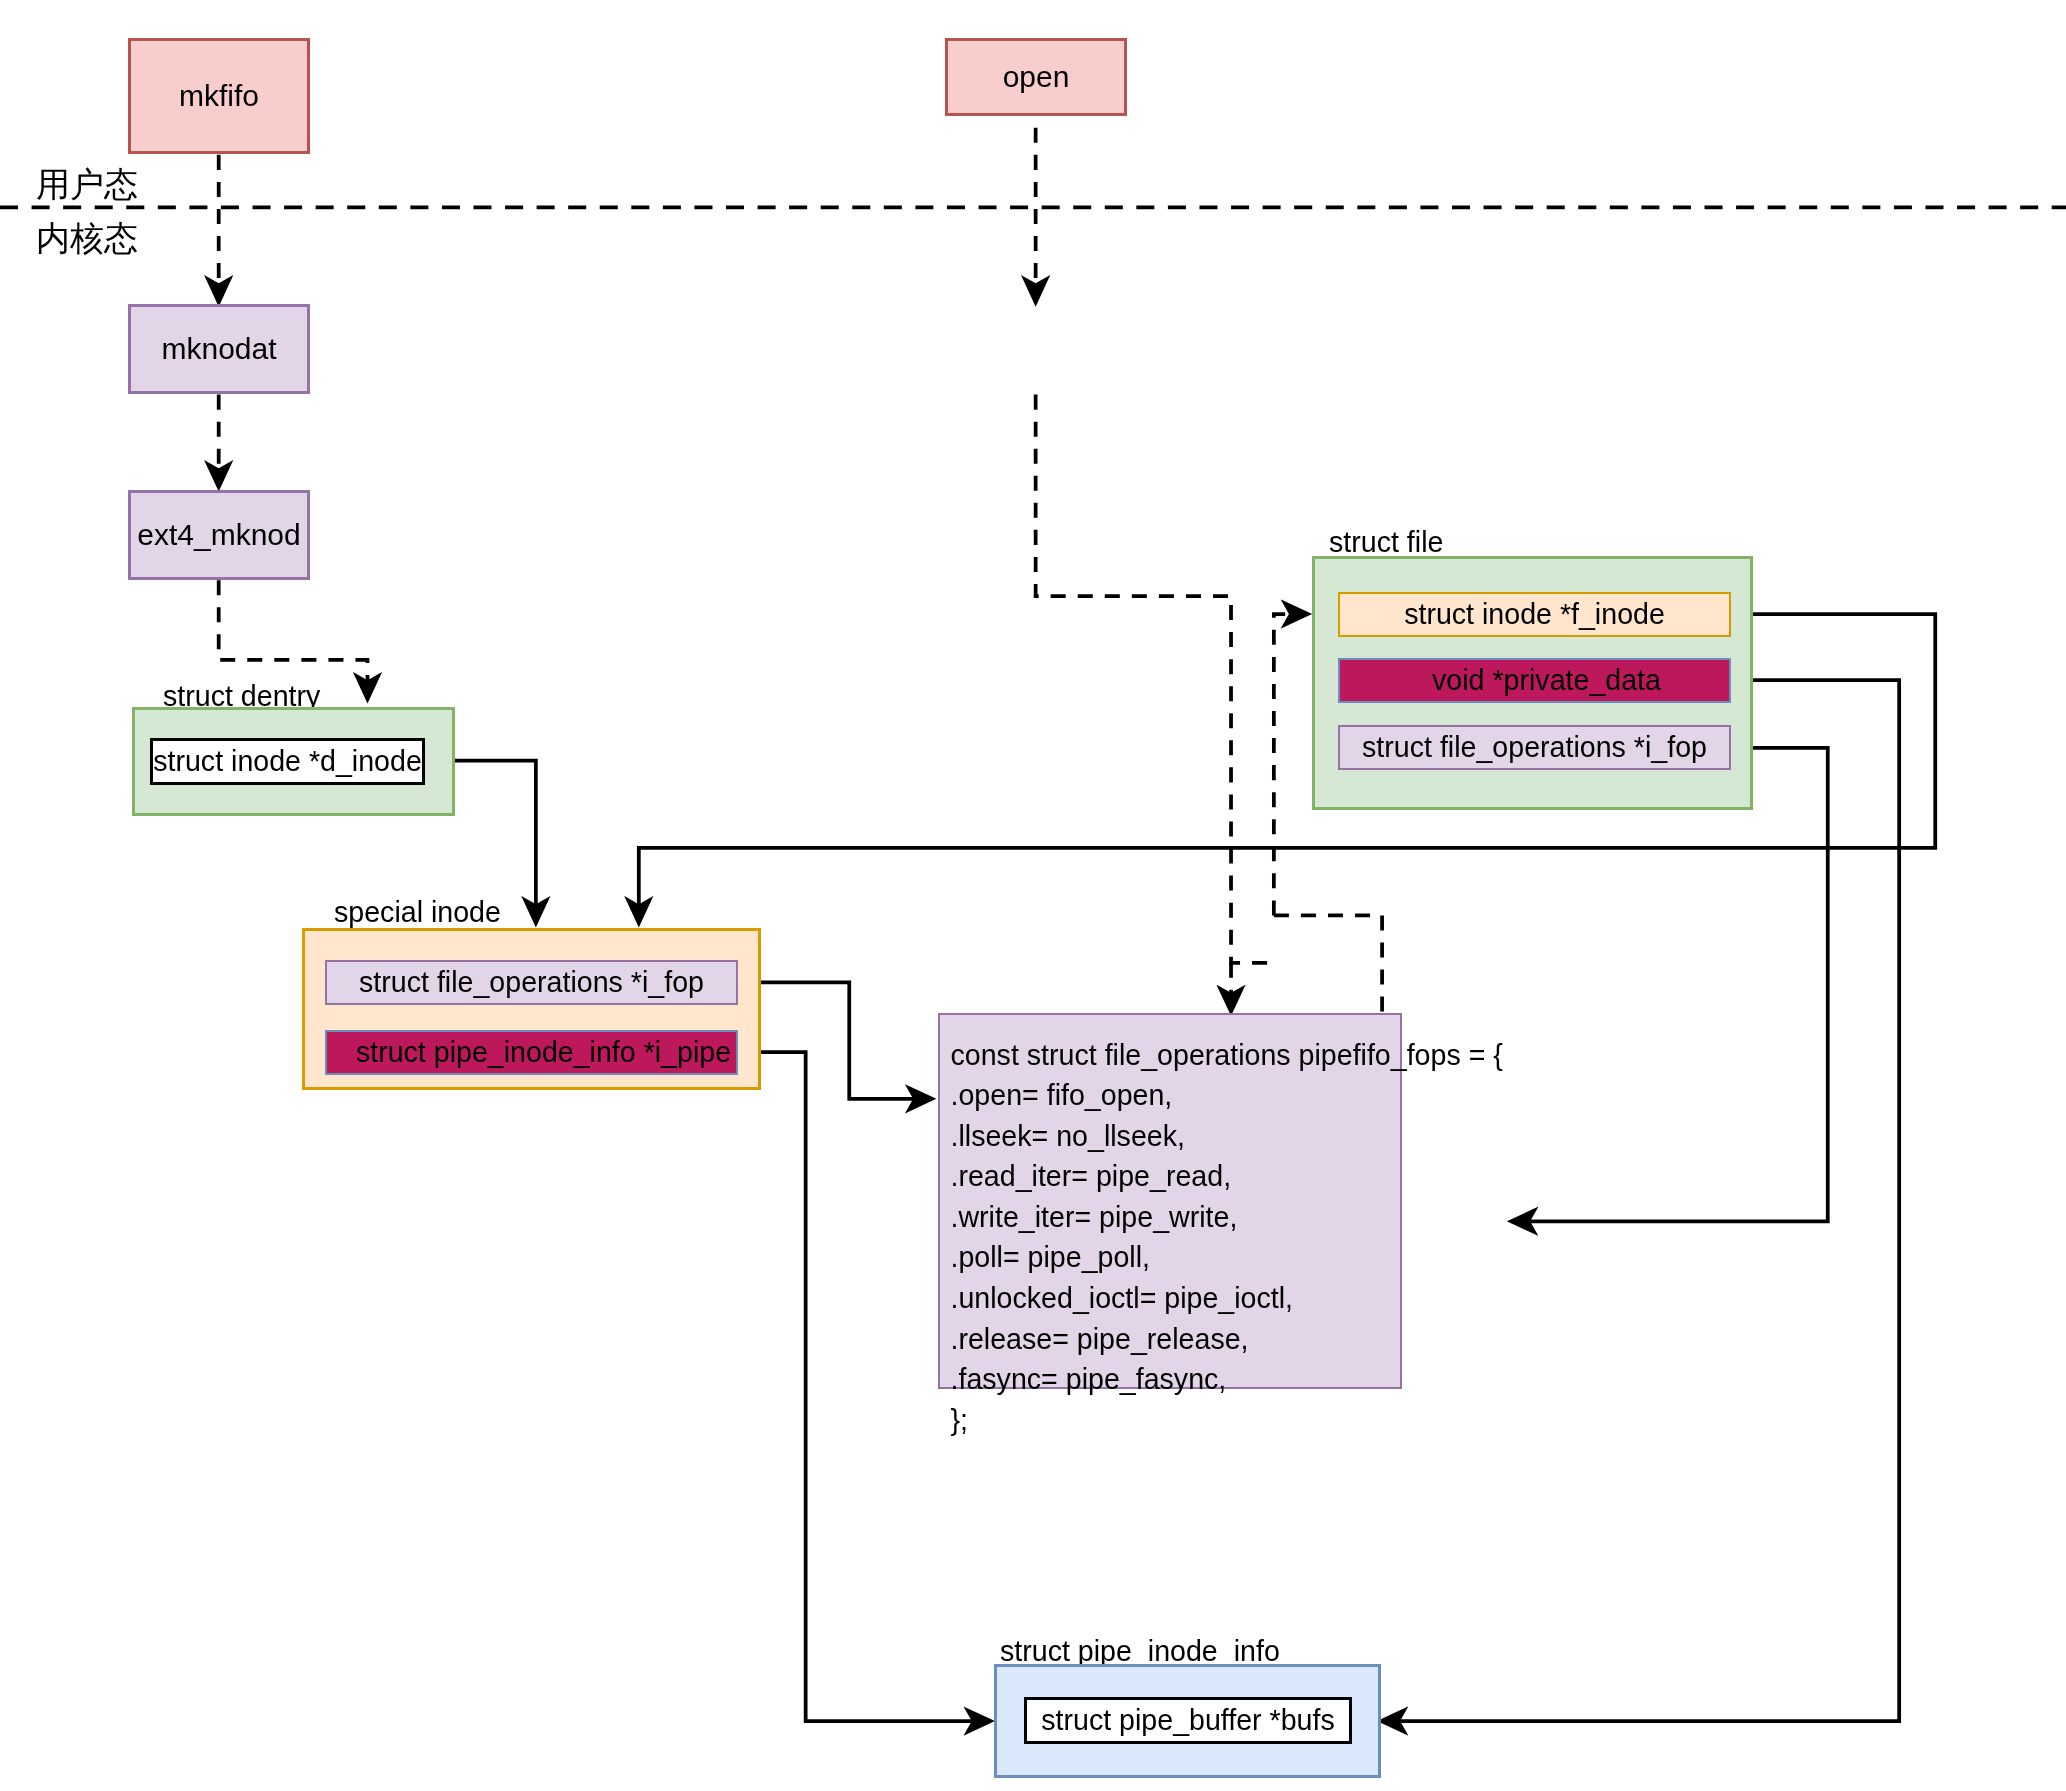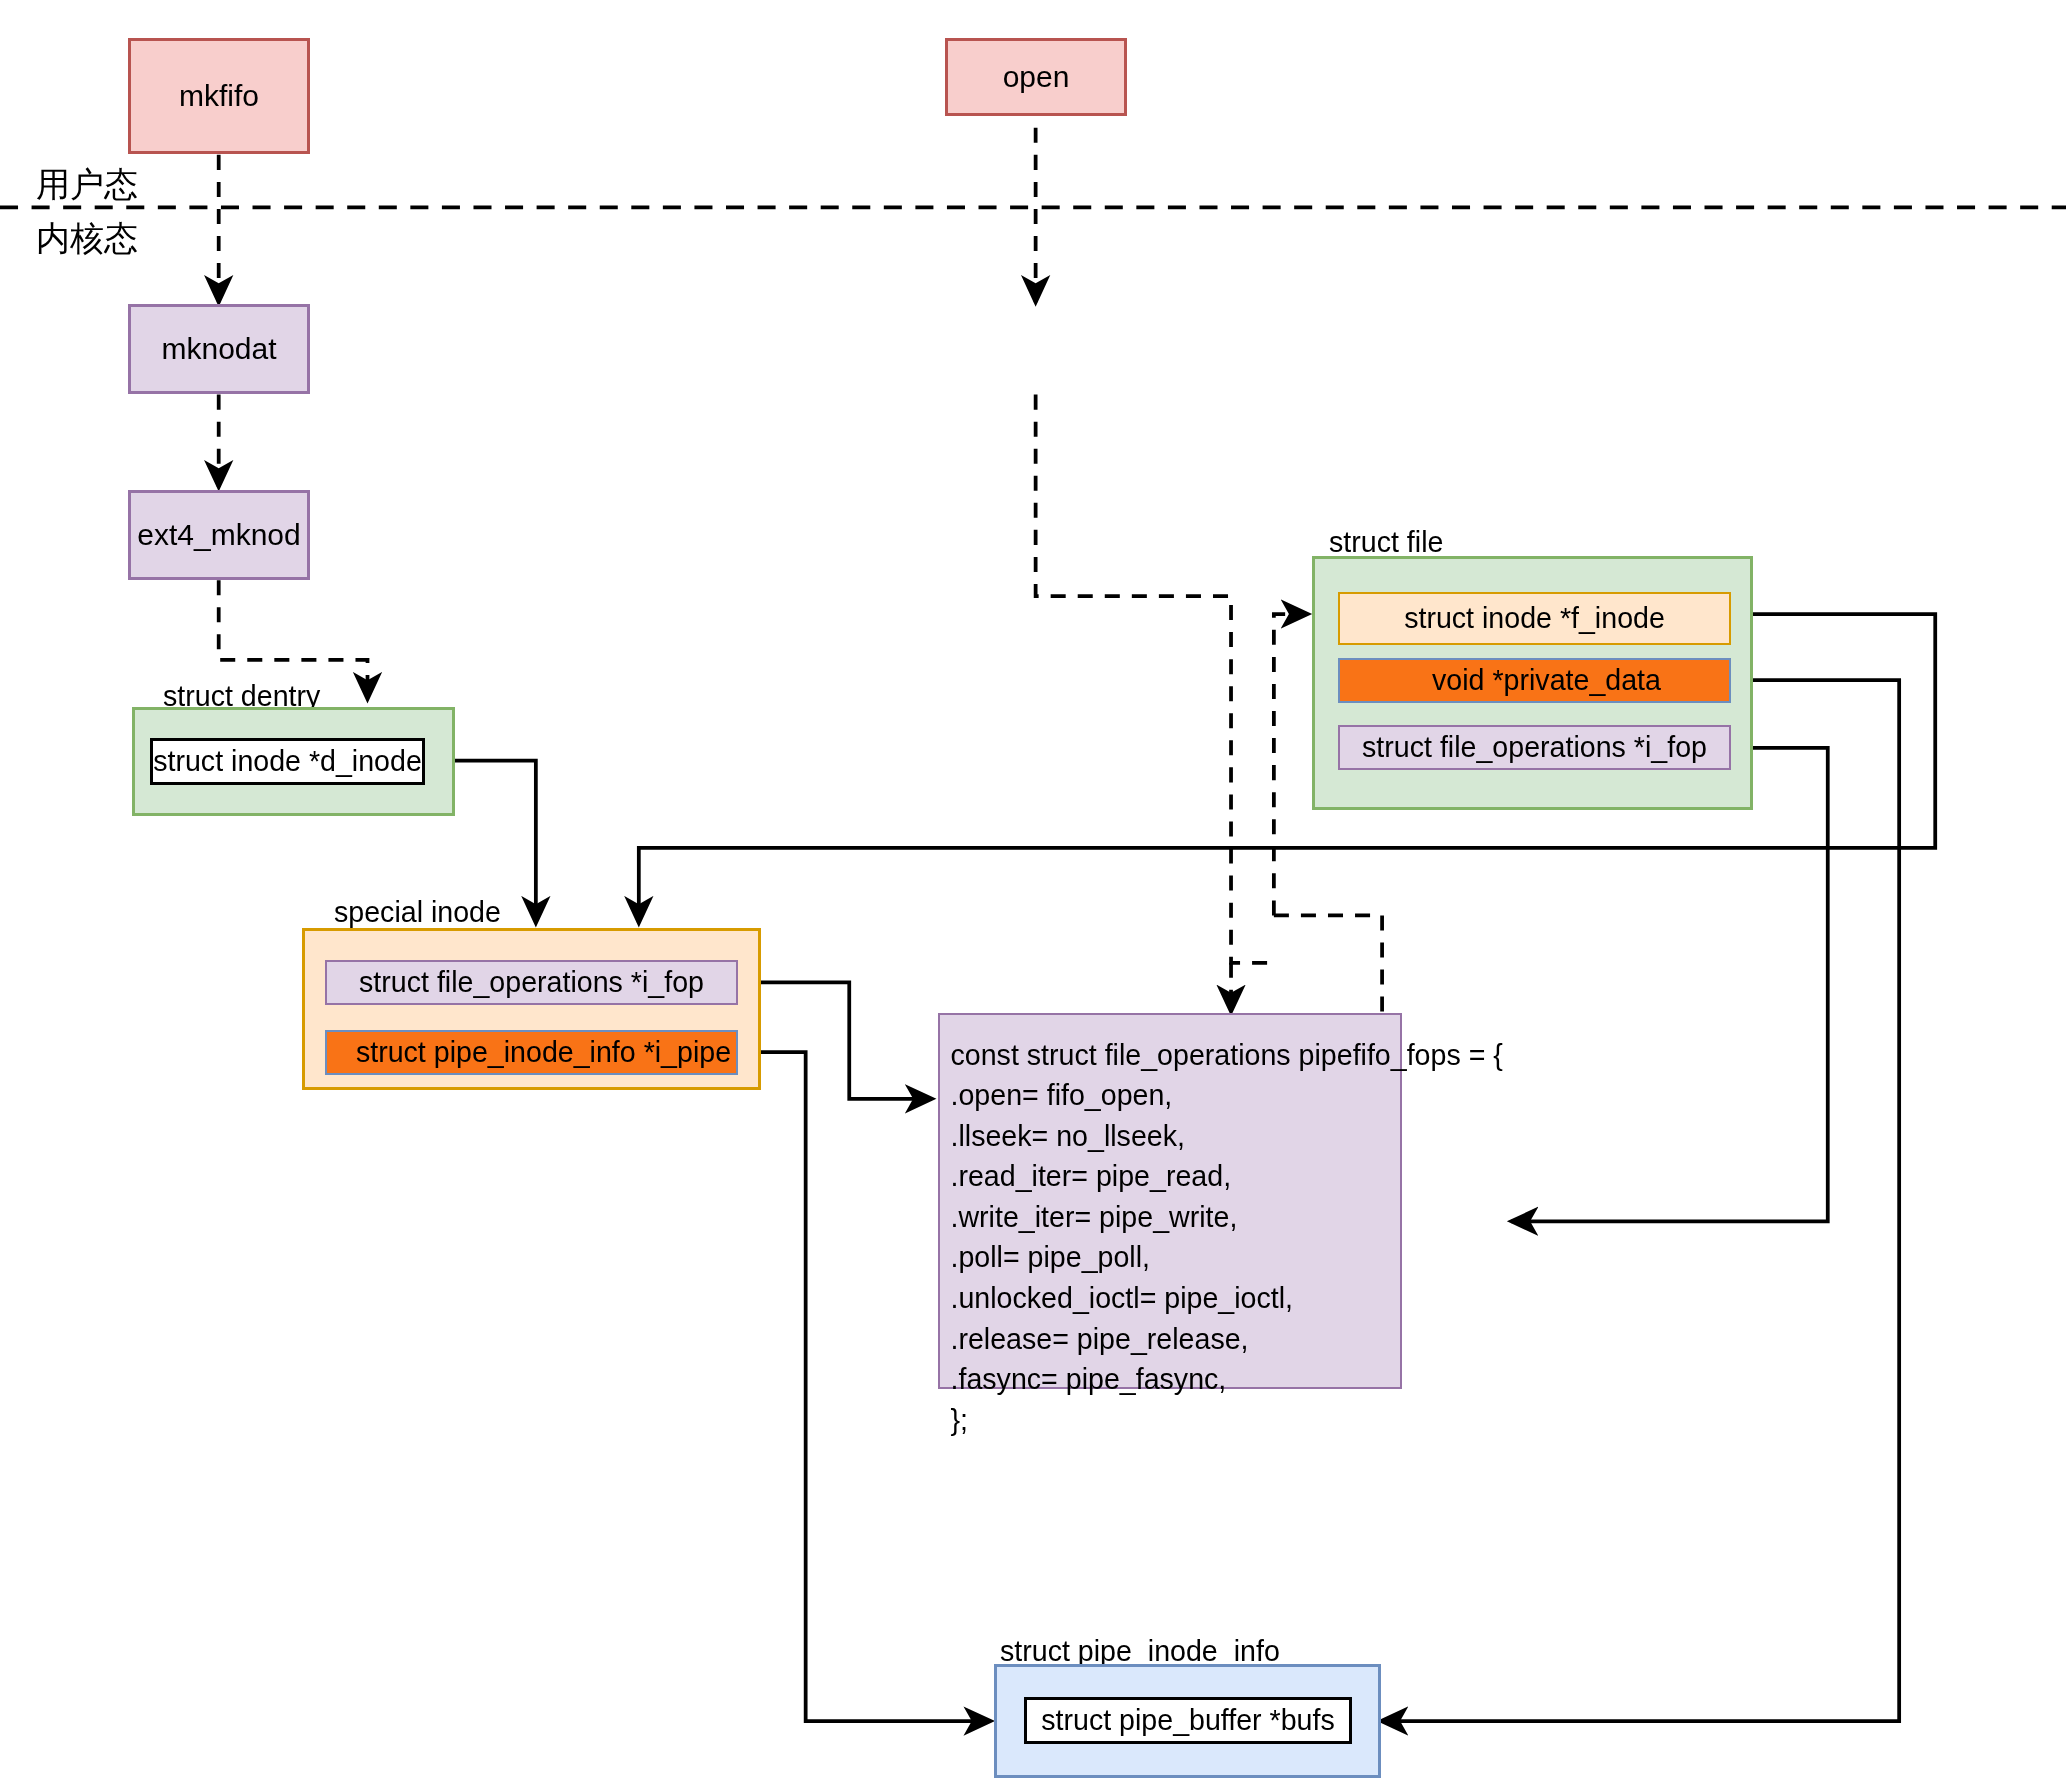--- a/index.html
+++ b/index.html
@@ -74,21 +74,21 @@
   }
   .field.plain {
     background: #ffffff;
     border: 3px solid #000000;
   }
   .field.orange {
     background: #ffe6cc;
     border: 2.3px solid #d79b00;
   }
   .field.blue {
-    background: #f97316;
+    background: #be185d;
     border: 2.3px solid #6c8ebf;
     padding-left: 24px;
   }
   .field.purple {
     background: #e1d5e7;
     border: 2.3px solid #9673a6;
   }
   .grp-label {
     position: absolute;
     font-size: 28.6px;
@@ -167,21 +167,21 @@
 
 
   <div class="node kern-fn" style="left:128px; top:490px; width:182px; height:90px;">ext4_mknod</div>
 
   <div class="grp-label" style="left:143px; top:680px;margin-left:20px;">struct dentry</div>
   <div class="container-green" style="left:132px; top:707px; width:323px; height:109px;"></div>
   <div class="field plain" style="left:150px; top:738px; width:275px; height:47px;">struct inode *d_inode</div>
 
   <div class="grp-label" style="left:1329px; top:526px;">struct file</div>
   <div class="container-green" style="left:1312px; top:556px; width:441px; height:254px;"></div>
-  <div class="field orange" style="left:1338px; top:592px; width:393px; height:53px;">struct inode *f_inode</div>
+  <div class="field orange" style="left:1338px; top:592px; width:393px; height:45px;">struct inode *f_inode</div>
   <div class="field blue" style="left:1338px; top:658px; width:393px; height:45px;">void *private_data</div>
   <div class="field purple" style="left:1338px; top:725px; width:393px; height:45px;">struct file_operations *i_fop</div>
 
   <div class="grp-label" style="left:334px; top:896px;">special inode</div>
   <div class="container-orange" style="left:302px; top:928px; width:459px; height:162px;"></div>
   <div class="field purple" style="left:325px; top:960px; width:413px; height:45px;">struct file_operations *i_fop</div>
   <div class="field blue" style="left:325px; top:1030px; width:413px; height:45px;">struct pipe_inode_info *i_pipe</div>
 
   <div class="code-block" style="left:938px; top:1013px; width:464px; height:376px;">const struct file_operations pipefifo_fops = {
 .open= fifo_open,

